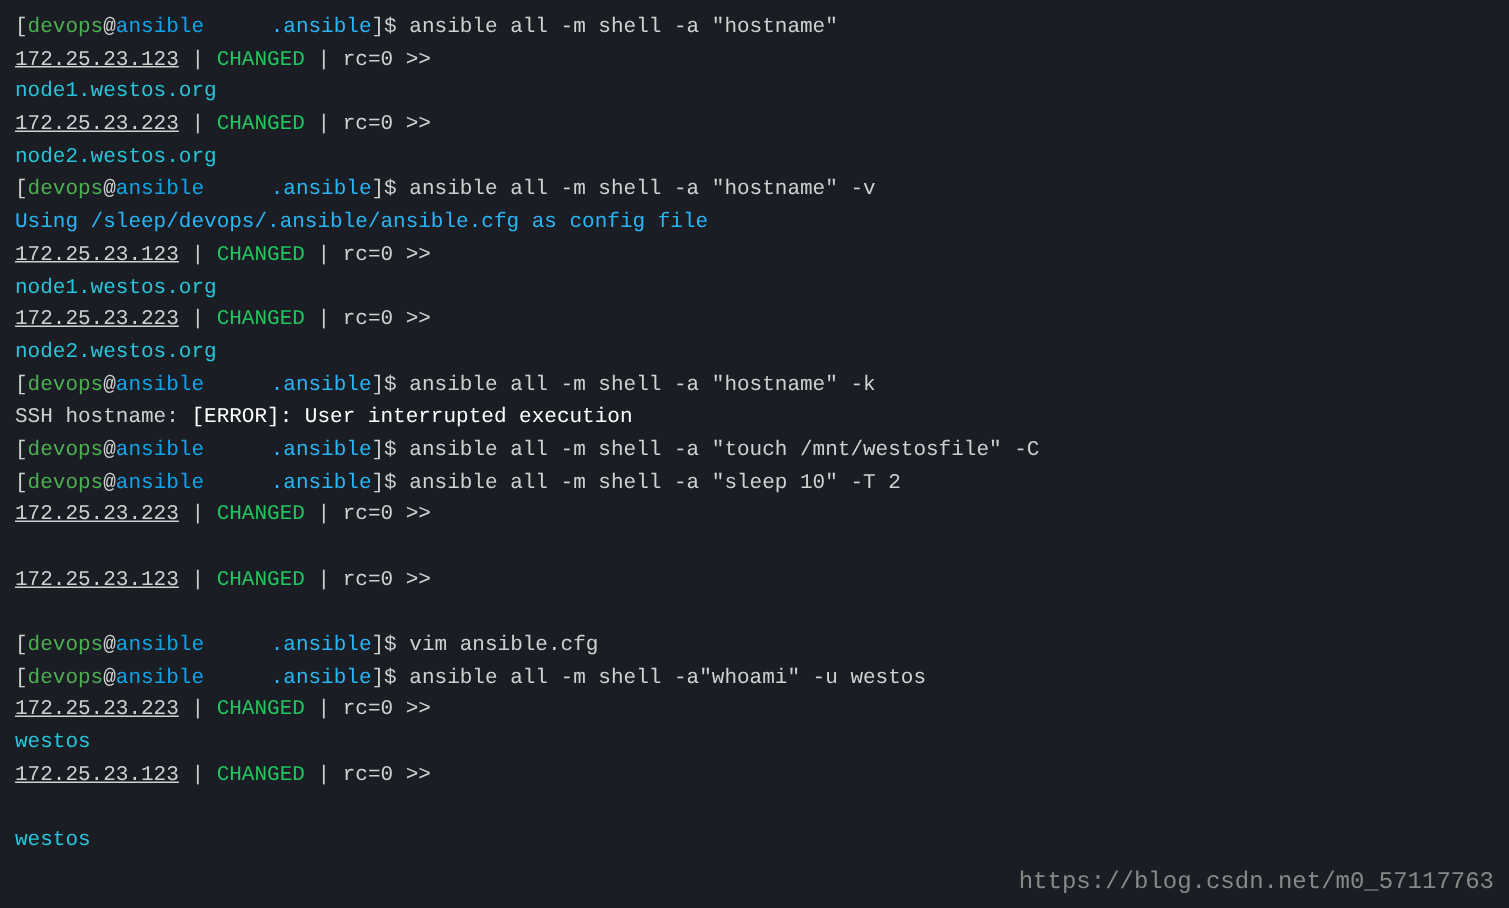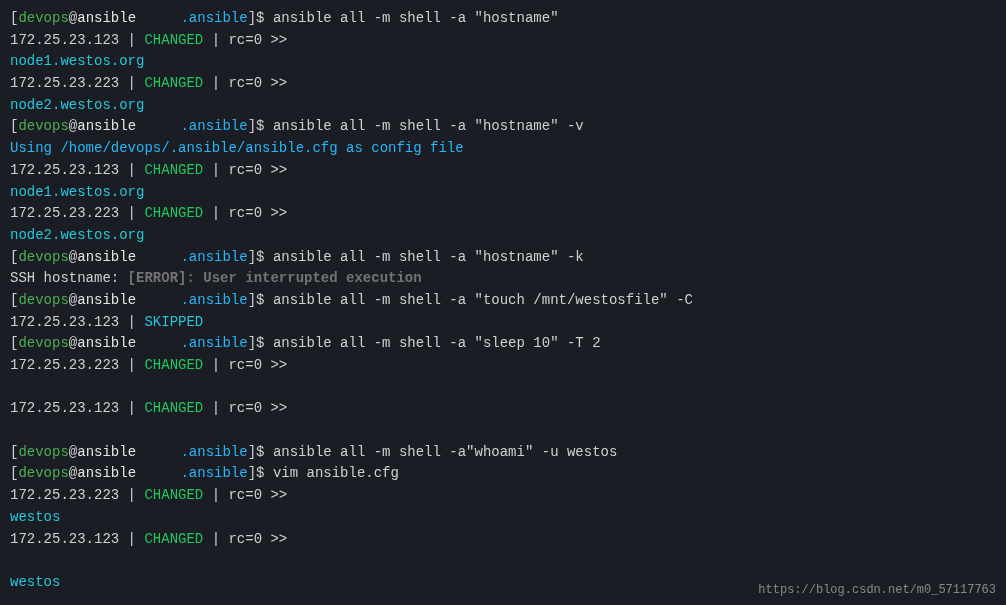--- a/index.html
+++ b/index.html
@@ -27,71 +27,70 @@
       position: relative;
     }
 
     .line {
       line-height: 1.55;
       white-space: pre;
     }
 
     .white { color: #d0d0d0; }
     .cyan { color: #29b6f6; }
-    .red { color: #737373; font-weight: bold; }
+    .red { color: #ffffff; }
     .teal { color: #26c6da; margin-top: 40px; }
 
     .prompt { color: #d0d0d0; }
     .prompt .bracket { color: #d0d0d0; }
     .prompt .user { color: #4caf50; }
     .prompt .at { color: #d0d0d0; }
-    .prompt .host { color: #e5e5e5; }
+    .prompt .host { color: #0ea5e9; }
     .prompt .path { color: #29b6f6; margin-left: 36px; }
     .prompt .dollar { color: #d0d0d0; }
 
     .changed { color: #22c55e; }
     .skipped { color: #26c6da; }
-    .ip { color: #d0d0d0; }
+    .ip { color: #d0d0d0; text-decoration: underline; }
 
     .watermark {
       position: absolute;
       bottom: 8px;
       right: 10px;
       color: #888;
-      font-size: 12px;
+      font-size: 16px;
     }
   </style>
 </head>
 <body>
 
 <div class="terminal">
 
   <div id="terminal-content">
       <div class="line"><span class="prompt"><span class="bracket">[</span><span class="user">devops</span><span class="at">@</span><span class="host">ansible</span> <span class="path">.ansible</span><span class="bracket">]</span><span class="dollar">$</span></span><span class="white"> ansible all -m shell -a "hostname"</span></div>
       <div class="line"><span class="ip">172.25.23.123</span><span class="white"> | </span><span class="changed">CHANGED</span><span class="white"> | rc=0 &gt;&gt;</span></div>
       <div class="line"><span class="teal">node1.westos.org</span></div>
       <div class="line"><span class="ip">172.25.23.223</span><span class="white"> | </span><span class="changed">CHANGED</span><span class="white"> | rc=0 &gt;&gt;</span></div>
       <div class="line"><span class="teal">node2.westos.org</span></div>
       <div class="line"><span class="prompt"><span class="bracket">[</span><span class="user">devops</span><span class="at">@</span><span class="host">ansible</span> <span class="path">.ansible</span><span class="bracket">]</span><span class="dollar">$</span></span><span class="white"> ansible all -m shell -a "hostname" -v</span></div>
-      <div class="line"><span class="cyan">Using /home/devops/.ansible/ansible.cfg as config file</span></div>
+      <div class="line"><span class="cyan">Using /sleep/devops/.ansible/ansible.cfg as config file</span></div>
       <div class="line"><span class="ip">172.25.23.123</span><span class="white"> | </span><span class="changed">CHANGED</span><span class="white"> | rc=0 &gt;&gt;</span></div>
       <div class="line"><span class="teal">node1.westos.org</span></div>
       <div class="line"><span class="ip">172.25.23.223</span><span class="white"> | </span><span class="changed">CHANGED</span><span class="white"> | rc=0 &gt;&gt;</span></div>
       <div class="line"><span class="teal">node2.westos.org</span></div>
       <div class="line"><span class="prompt"><span class="bracket">[</span><span class="user">devops</span><span class="at">@</span><span class="host">ansible</span> <span class="path">.ansible</span><span class="bracket">]</span><span class="dollar">$</span></span><span class="white"> ansible all -m shell -a "hostname" -k</span></div>
       <div class="line"><span class="white">SSH hostname:</span><span class="red"> [ERROR]: User interrupted execution</span></div>
       <div class="line"><span class="prompt"><span class="bracket">[</span><span class="user">devops</span><span class="at">@</span><span class="host">ansible</span> <span class="path">.ansible</span><span class="bracket">]</span><span class="dollar">$</span></span><span class="white"> ansible all -m shell -a "touch /mnt/westosfile" -C</span></div>
-      <div class="line"><span class="ip">172.25.23.123</span><span class="white"> | </span><span class="skipped">SKIPPED</span></div>
       <div class="line"><span class="prompt"><span class="bracket">[</span><span class="user">devops</span><span class="at">@</span><span class="host">ansible</span> <span class="path">.ansible</span><span class="bracket">]</span><span class="dollar">$</span></span><span class="white"> ansible all -m shell -a "sleep 10" -T 2</span></div>
       <div class="line"><span class="ip">172.25.23.223</span><span class="white"> | </span><span class="changed">CHANGED</span><span class="white"> | rc=0 &gt;&gt;</span></div>
       <div class="line">&nbsp;</div>
       <div class="line"><span class="ip">172.25.23.123</span><span class="white"> | </span><span class="changed">CHANGED</span><span class="white"> | rc=0 &gt;&gt;</span></div>
       <div class="line">&nbsp;</div>
+      <div class="line"><span class="prompt"><span class="bracket">[</span><span class="user">devops</span><span class="at">@</span><span class="host">ansible</span> <span class="path">.ansible</span><span class="bracket">]</span><span class="dollar">$</span></span><span class="white"> vim ansible.cfg</span></div>
       <div class="line"><span class="prompt"><span class="bracket">[</span><span class="user">devops</span><span class="at">@</span><span class="host">ansible</span> <span class="path">.ansible</span><span class="bracket">]</span><span class="dollar">$</span></span><span class="white"> ansible all -m shell -a"whoami" -u westos</span></div>
-      <div class="line"><span class="prompt"><span class="bracket">[</span><span class="user">devops</span><span class="at">@</span><span class="host">ansible</span> <span class="path">.ansible</span><span class="bracket">]</span><span class="dollar">$</span></span><span class="white"> vim ansible.cfg</span></div>
       <div class="line"><span class="ip">172.25.23.223</span><span class="white"> | </span><span class="changed">CHANGED</span><span class="white"> | rc=0 &gt;&gt;</span></div>
       <div class="line"><span class="teal">westos</span></div>
       <div class="line"><span class="ip">172.25.23.123</span><span class="white"> | </span><span class="changed">CHANGED</span><span class="white"> | rc=0 &gt;&gt;</span></div>
       <div class="line">&nbsp;</div>
       <div class="line"><span class="teal">westos</span></div>
     </div>
   <div class="watermark">https://blog.csdn.net/m0_57117763</div>
 </div>
 
 </body></html>

